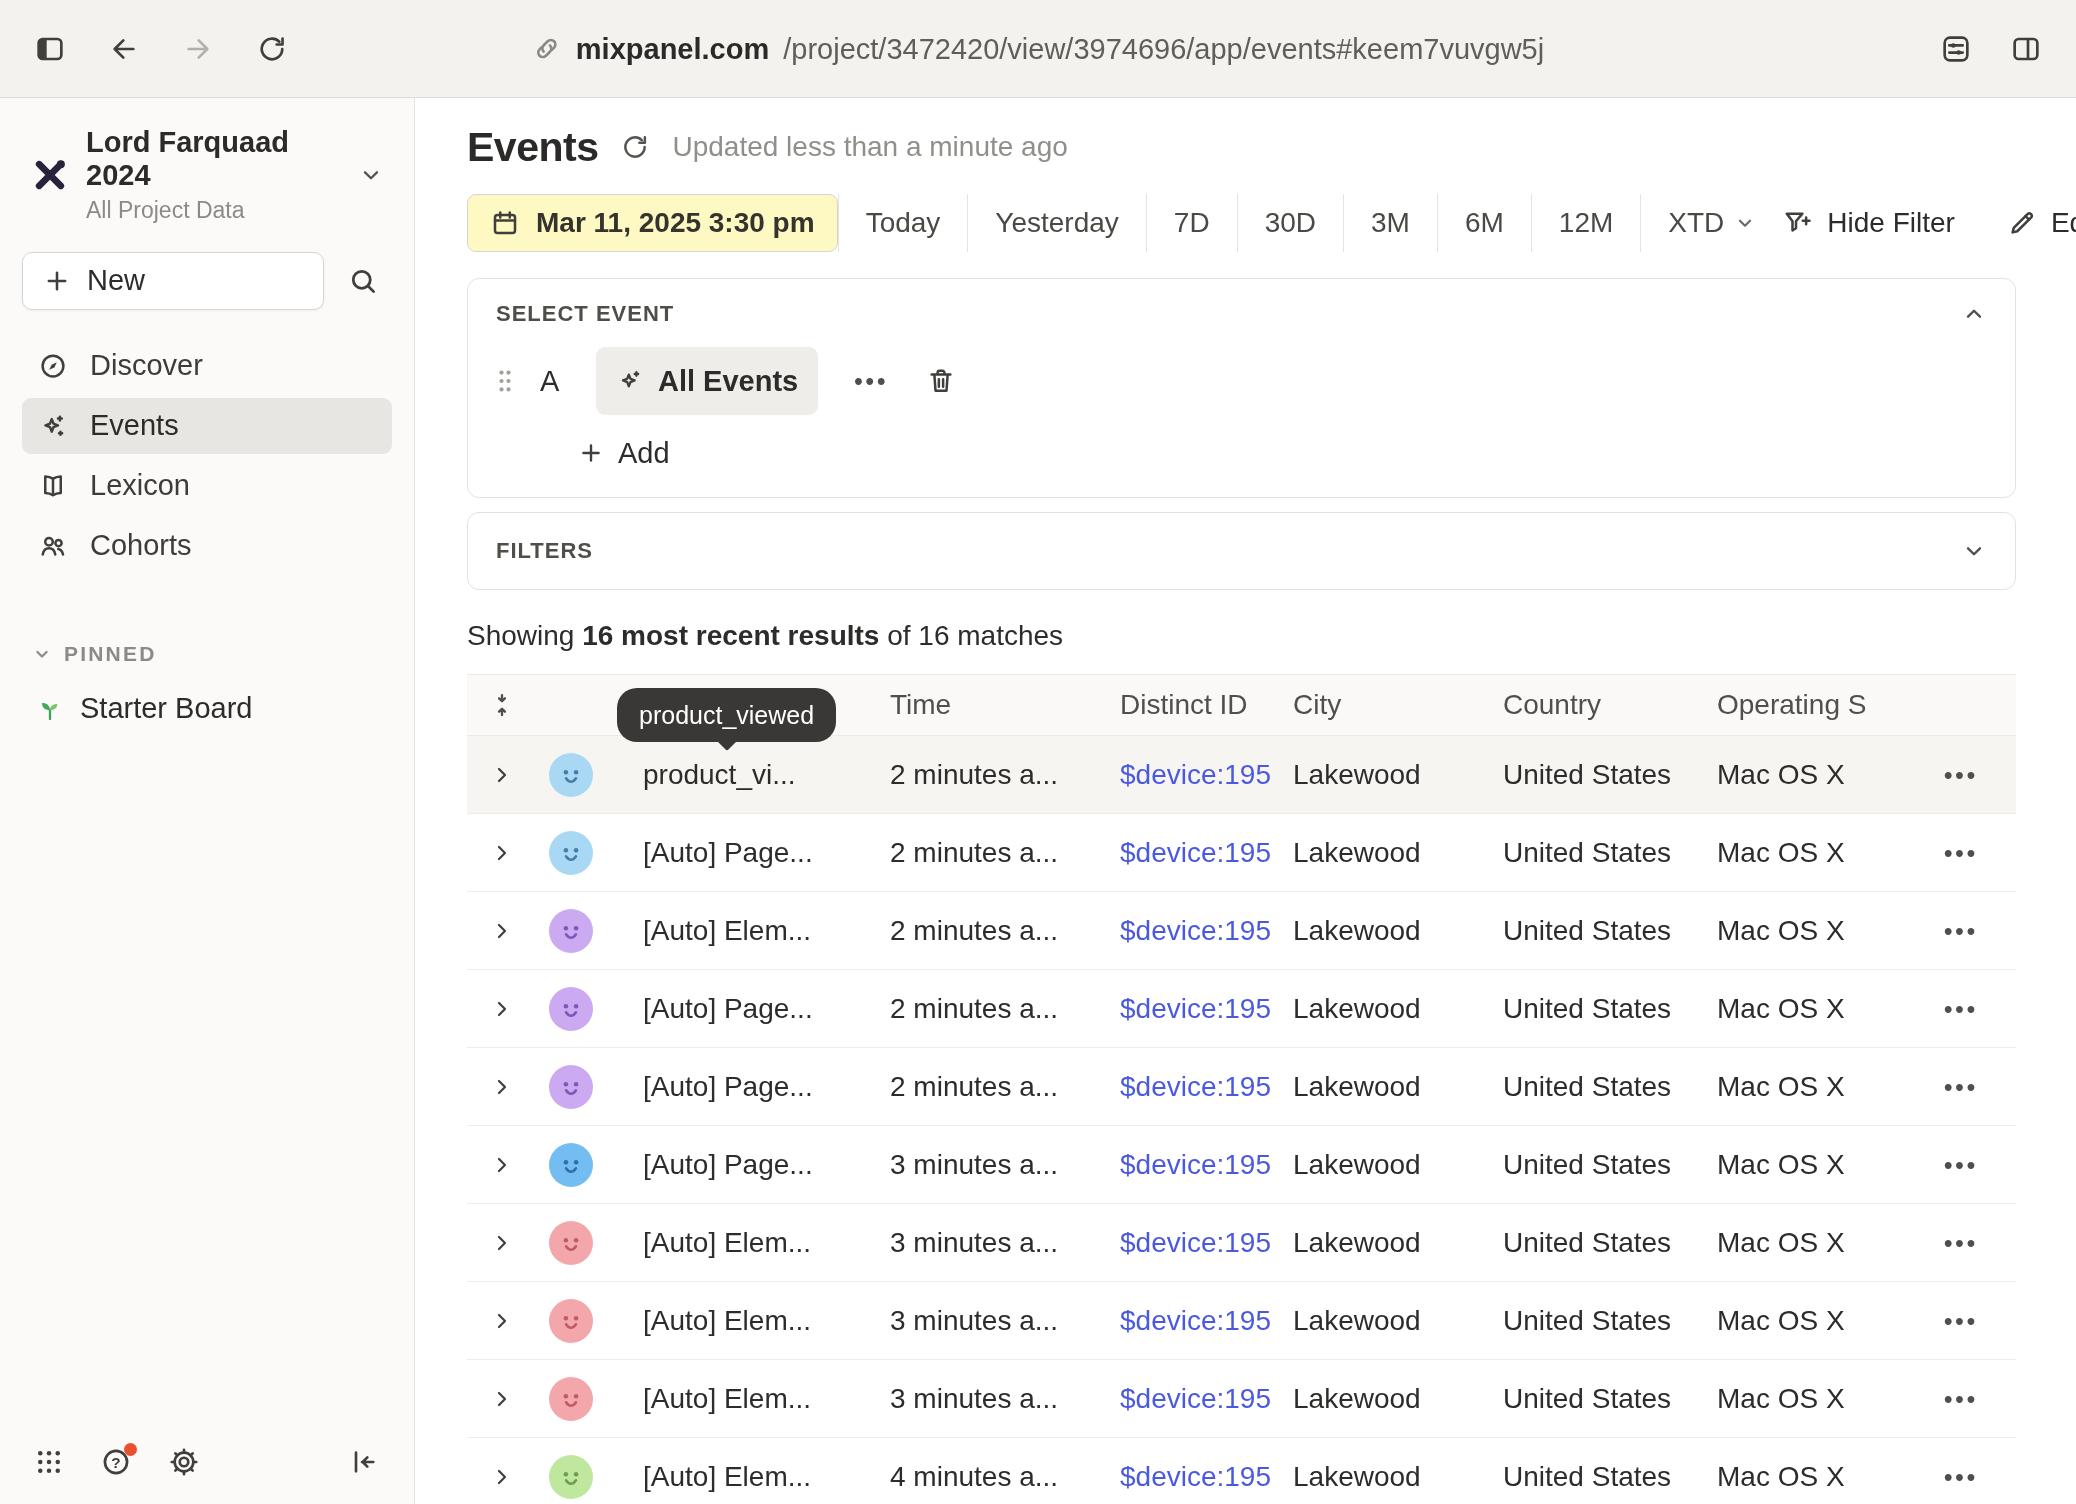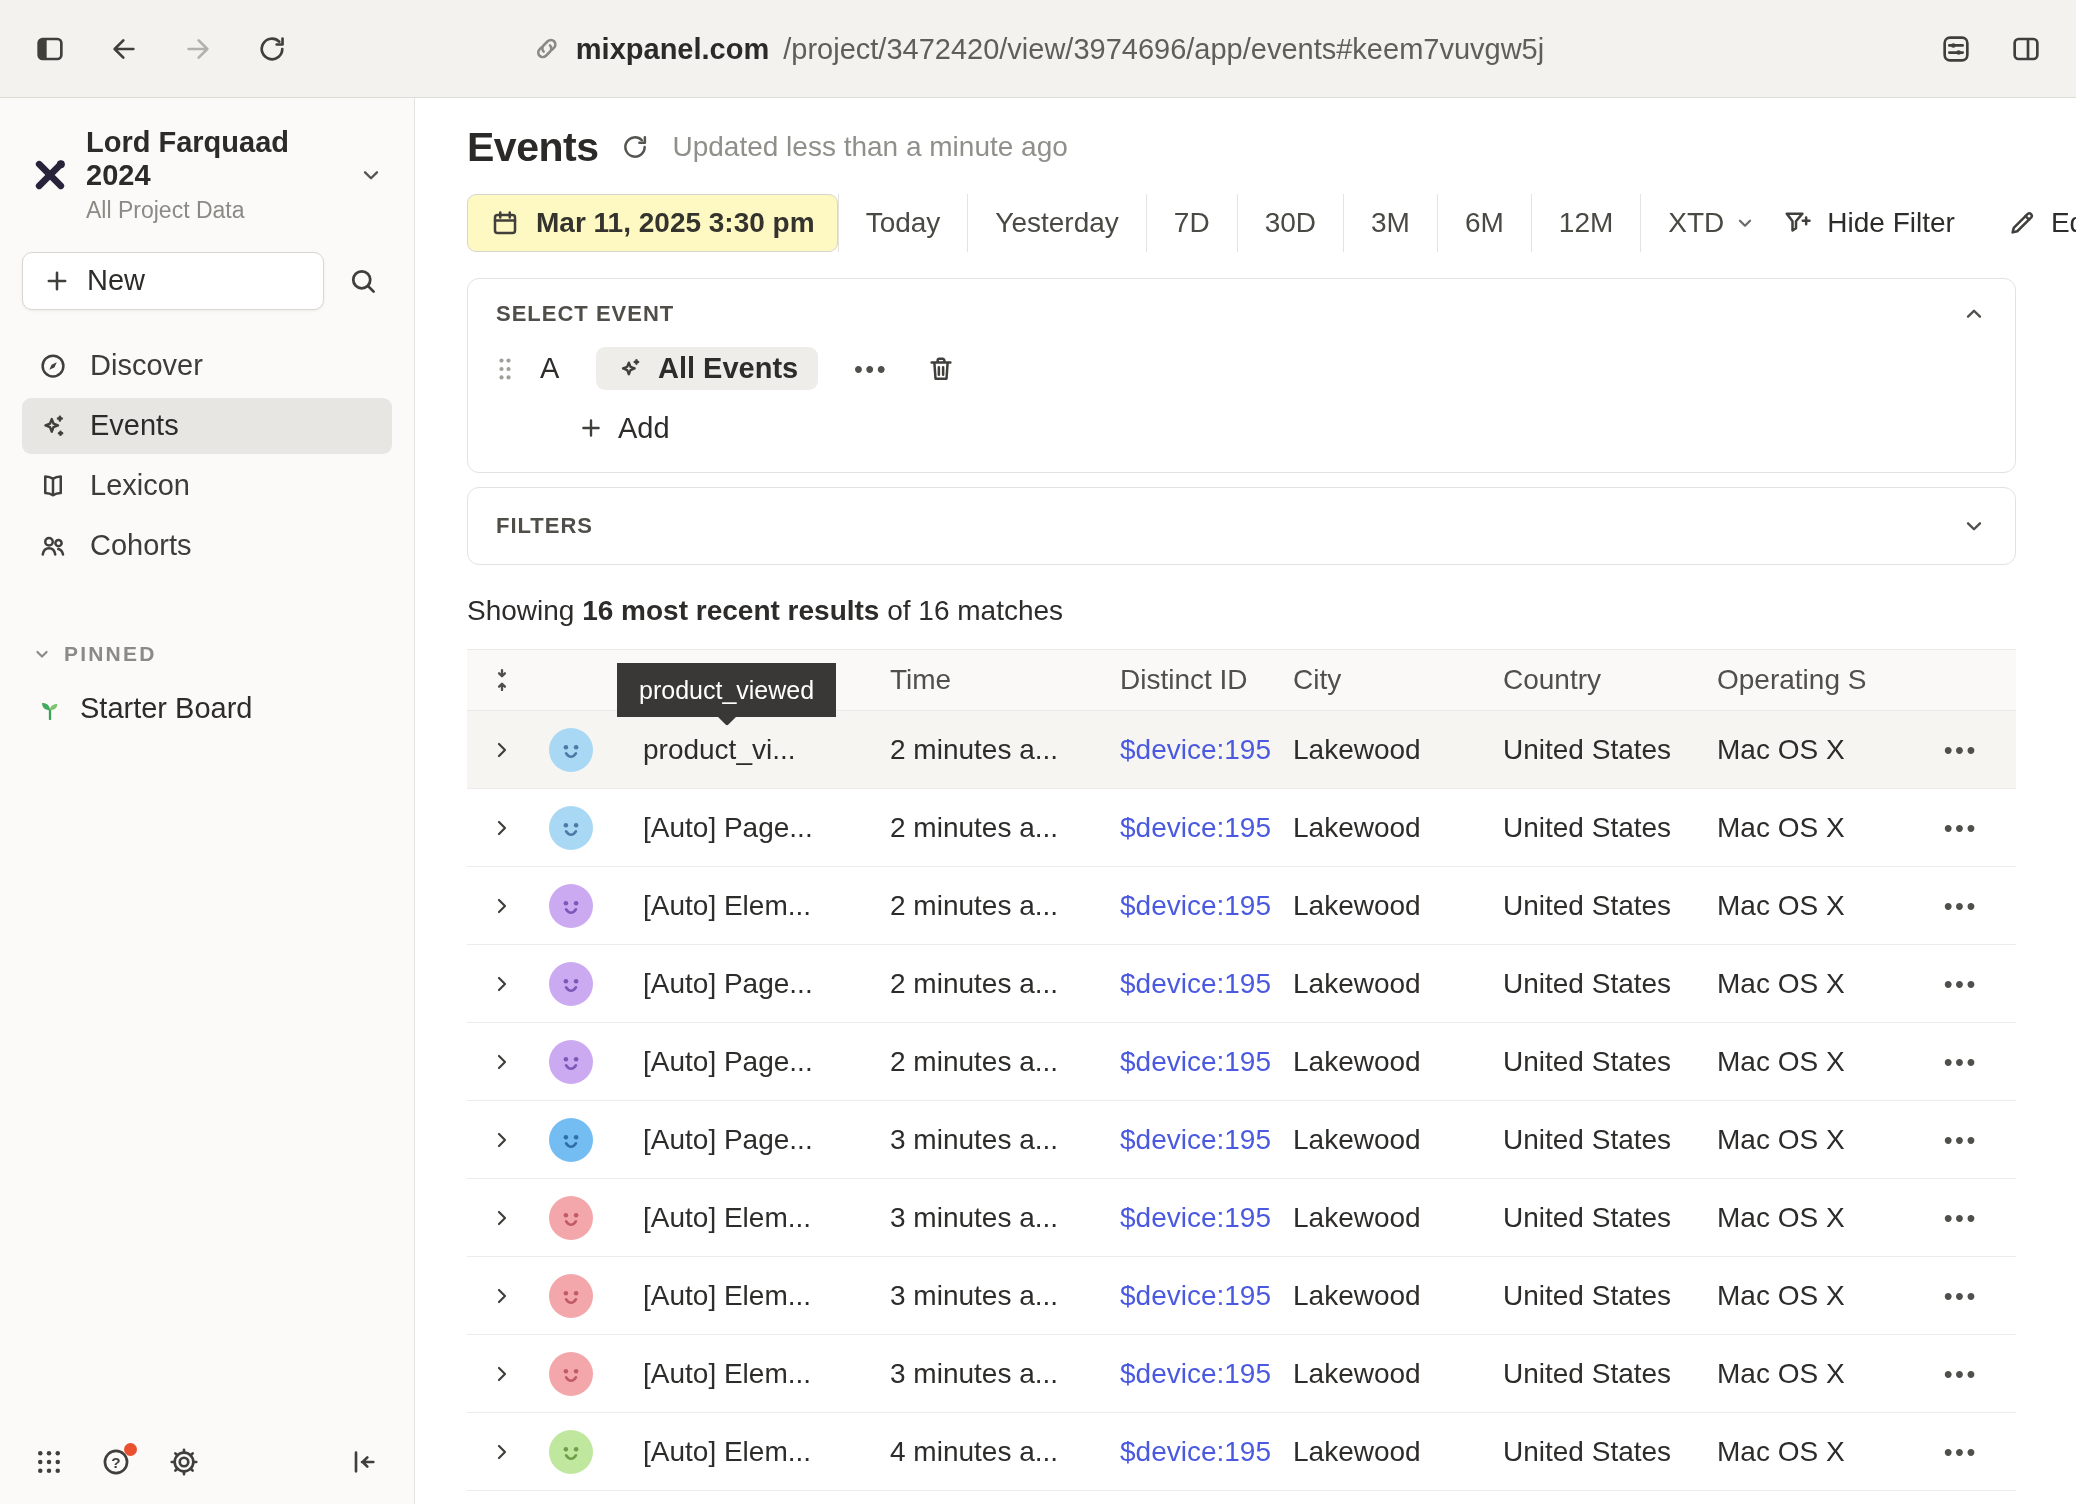--- a/index.html
+++ b/index.html
@@ -90,21 +90,21 @@
   .ctrl-right { margin-left:auto; display:flex; align-items:center; gap:52px; }
   .ctl { display:flex; align-items:center; gap:14px; font-size:28px; font-weight:500;
     color:#2d2c2a; cursor:pointer; white-space:nowrap; }
 
   .card { margin-top:26px; border:1px solid #e4e2de; border-radius:12px; padding:22px 28px 24px; }
   .card-hd { display:flex; align-items:center; justify-content:space-between;gap:32px; }
   .card-label { font-size:22px; font-weight:700; letter-spacing:1px; color:#504e49; }
   .event-row { margin-top:20px; display:flex; align-items:center; }
   .drag { margin-right:26px; color:#a09f9a; cursor:grab; }
   .evt-letter { font-size:29px; font-weight:500; width:34px; margin-right:22px; }
-  .evt-chip { background:#efedea; border-radius:9px; height:43px; padding:0 20px;
+  .evt-chip { background:#efedea; border-radius:9px; height:68px; padding:0 20px;
     display:flex; align-items:center; gap:14px; font-size:29px; font-weight:600;
     color:#2d2c2a; cursor:pointer; }
   .dots3 { font-size:24px; letter-spacing:3px; color:#514f4b; font-weight:700; }
   .evt-dots { margin-left:36px; cursor:pointer; }
   .evt-trash { margin-left:38px; cursor:pointer; }
   .add-row { margin-top:18px; margin-left:82px; height:40px; display:inline-flex;
     align-items:center; gap:14px; font-size:29px; font-weight:500; color:#2d2c2a; cursor:pointer; }
 
   .filters-card { margin-top:14px; border:1px solid #e4e2de; border-radius:12px; height:78px;
     display:flex; align-items:center; justify-content:space-between; padding:0 28px; }
@@ -129,21 +129,21 @@
   .cell { white-space:nowrap; overflow:hidden; padding-left:20px; }
   .c-chev { display:flex; justify-content:center; padding-left:0; color:#403f3b; }
   .c-avatar { display:flex; justify-content:flex-start; padding-left:12px; }
   .avatar { width:44px; height:44px; border-radius:50%; display:flex; align-items:center;
     justify-content:center; background:#ddd; color:#666; }
   .id-link { color:#4a59e0; cursor:pointer; }
   .c-actions { display:flex; justify-content:center; padding-left:0; color:#403f3b; }
 
   .tooltip {
     position:absolute; left:150px; top:14px; z-index:6; height:54px; padding:0 22px;
-    background:#3a3836; color:#fff; font-size:25px; font-weight:500; border-radius:0;
+    background:#3a3836; color:#fff; font-size:25px; font-weight:500; border-radius:20px;
     display:flex; align-items:center; white-space:nowrap;
   }
   .tooltip::after {
     content:""; position:absolute; left:50%; bottom:-6px; width:14px; height:14px;
     background:#3a3836; transform:translateX(-50%) rotate(45deg); border-radius:2px;
   }
 </style>
 </head>
 <body>
 

